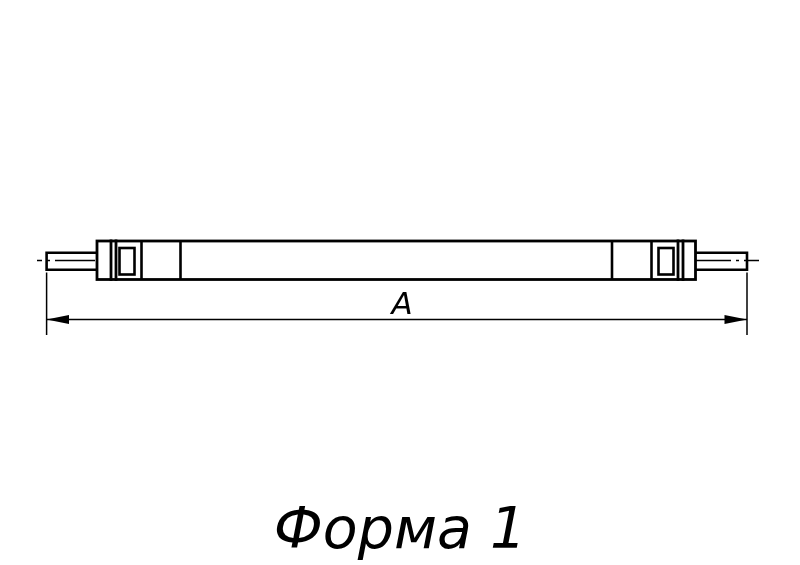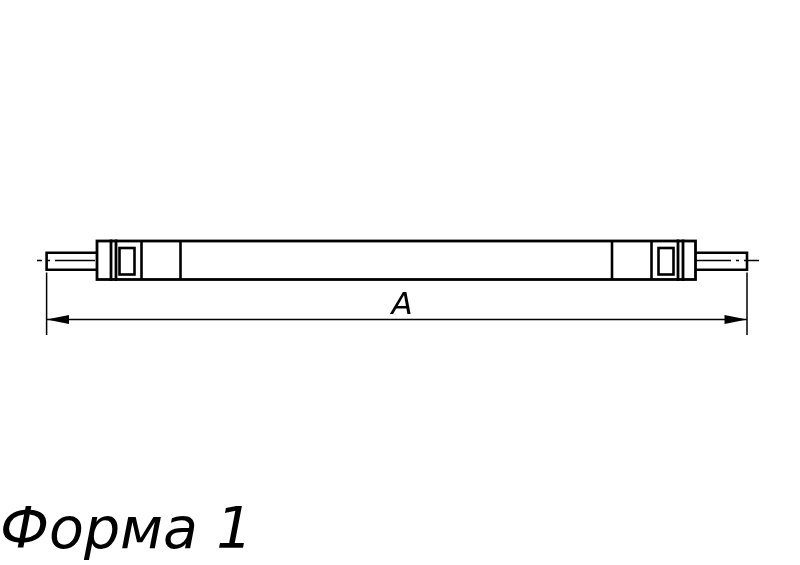--- a/index.html
+++ b/index.html
@@ -24,21 +24,21 @@
     font-family: "DejaVu Sans", sans-serif;
     font-style: italic;
     font-size: 31px;
     fill: #000000;
   }
   .caption {
     position: absolute;
     top: 500px;
     left: 0;
     width: 800px;
-    text-align: left;
+    text-align: center;
     font-family: "DejaVu Sans", sans-serif;
     font-style: italic;
     font-size: 57px;
     line-height: 57px;
     color: #000000;
     white-space: pre;
   }
 </style>
 </head>
 <body>

